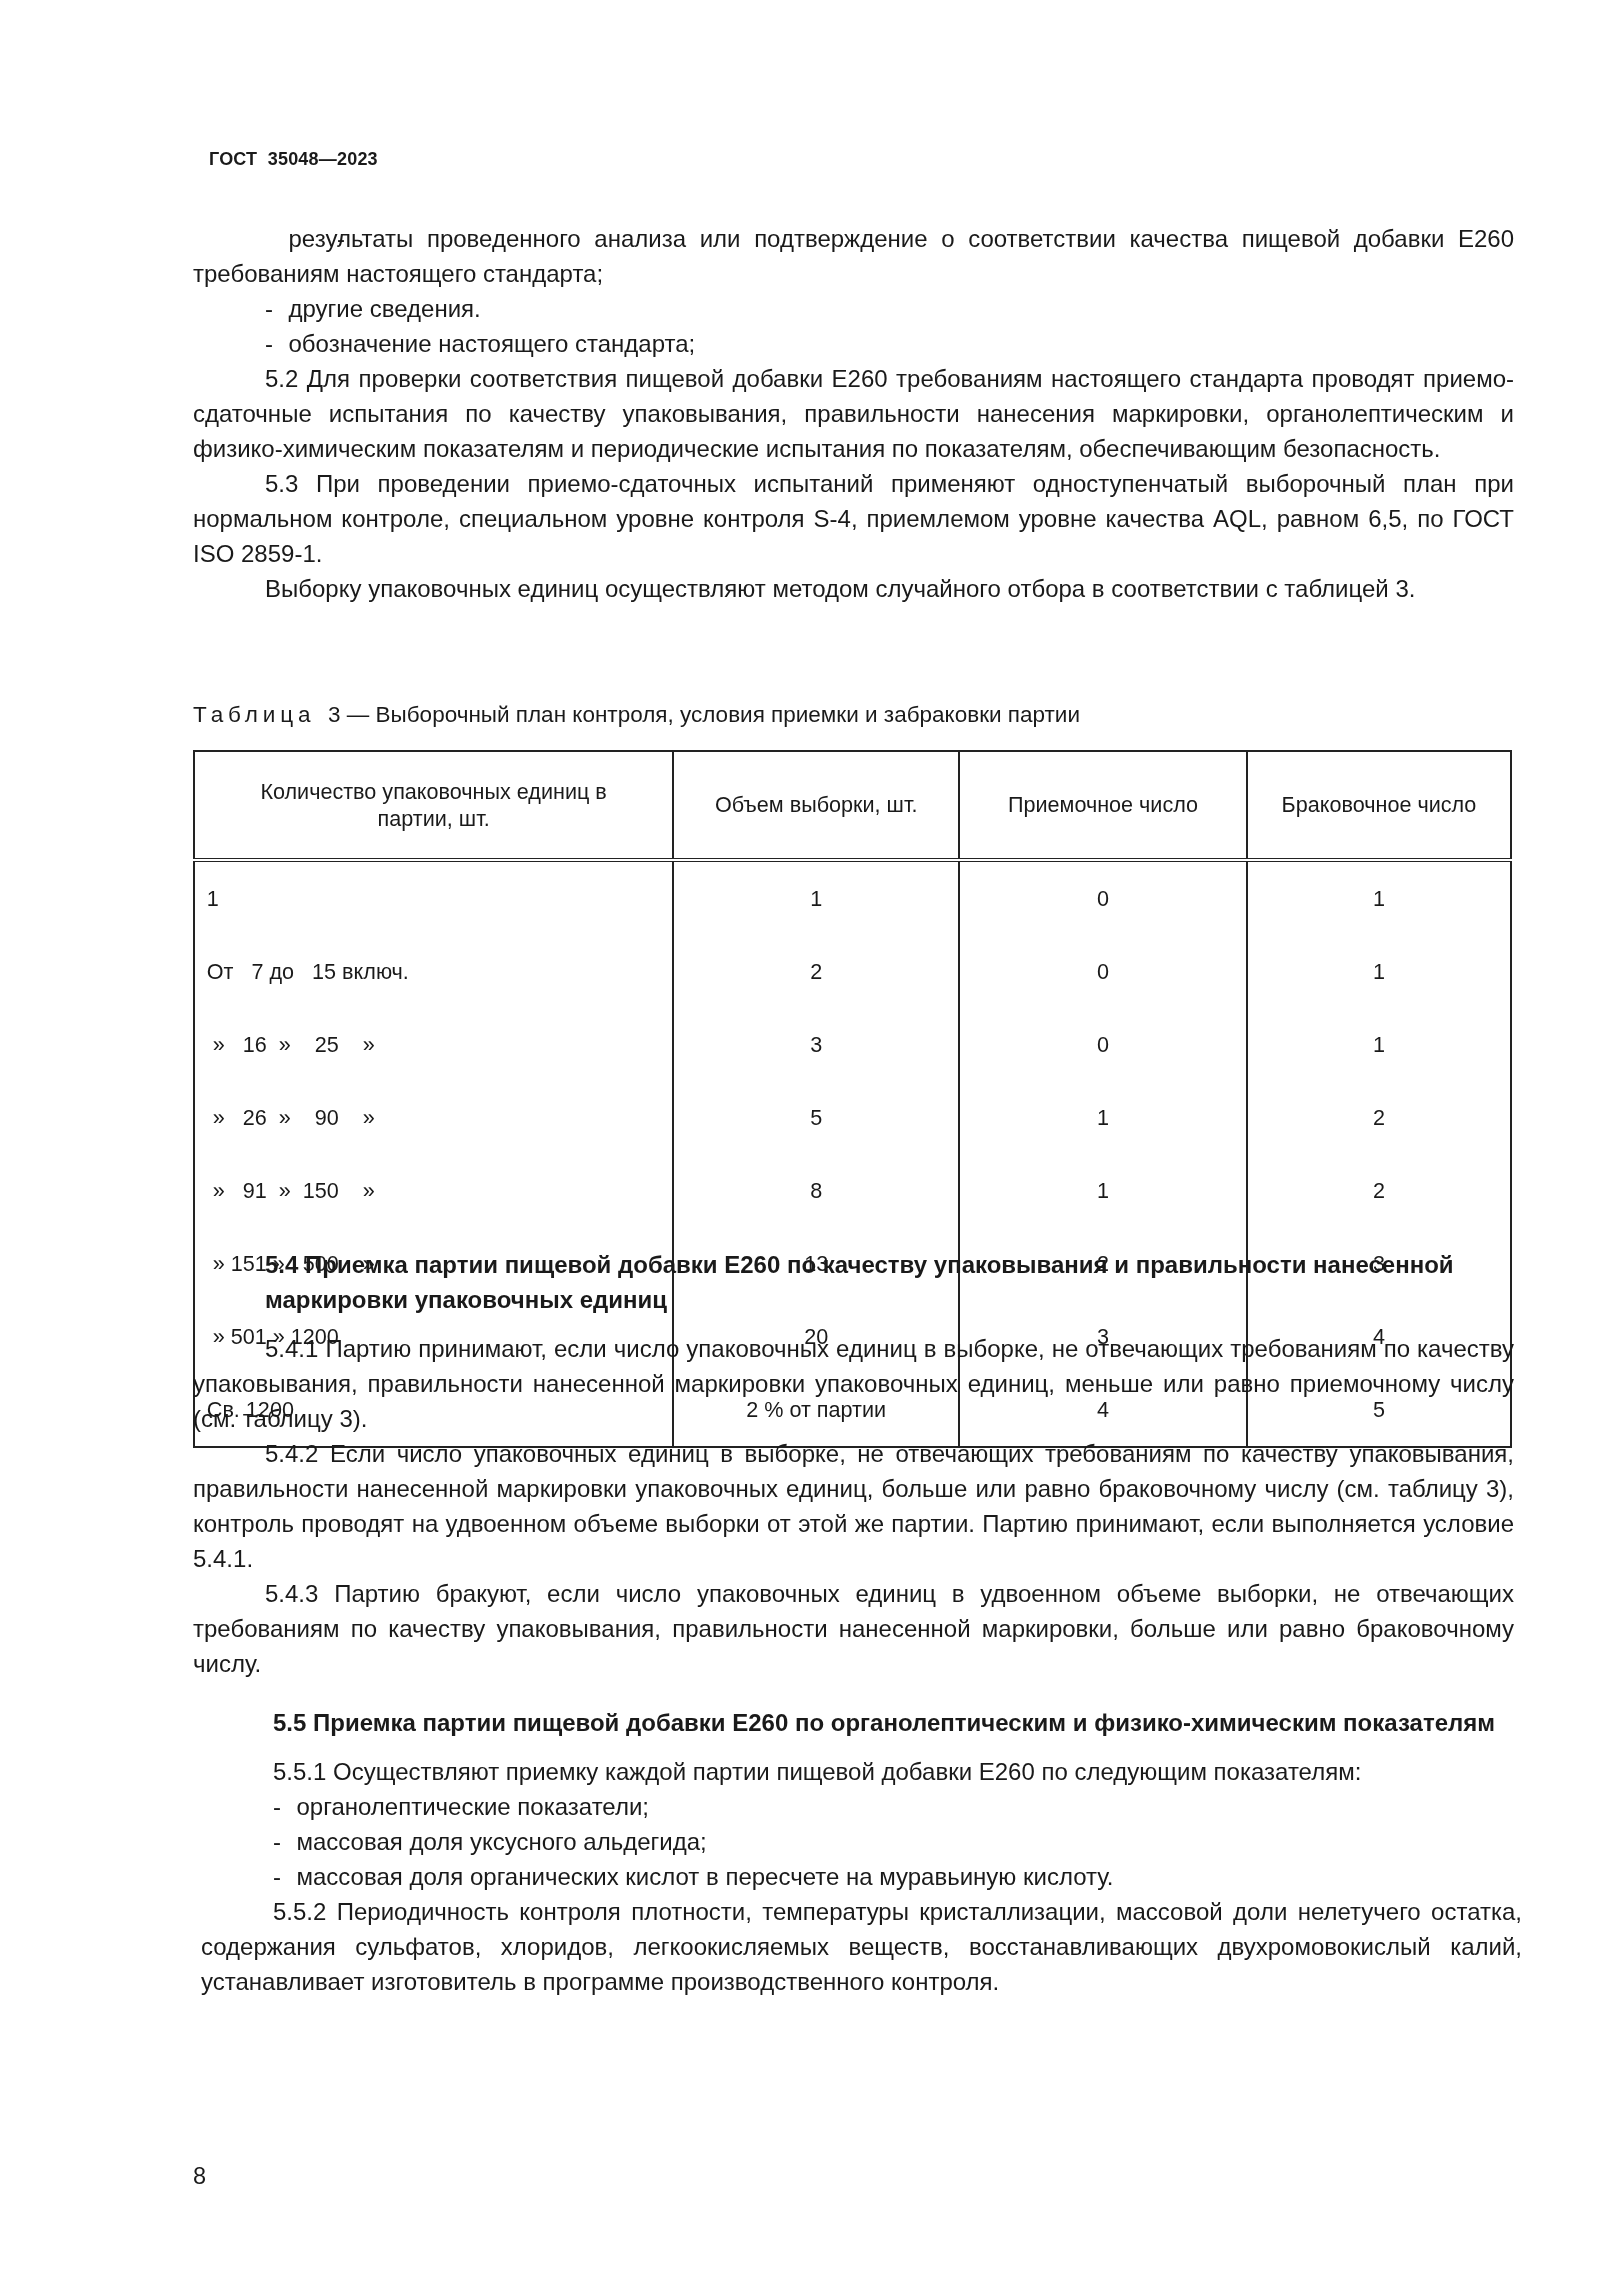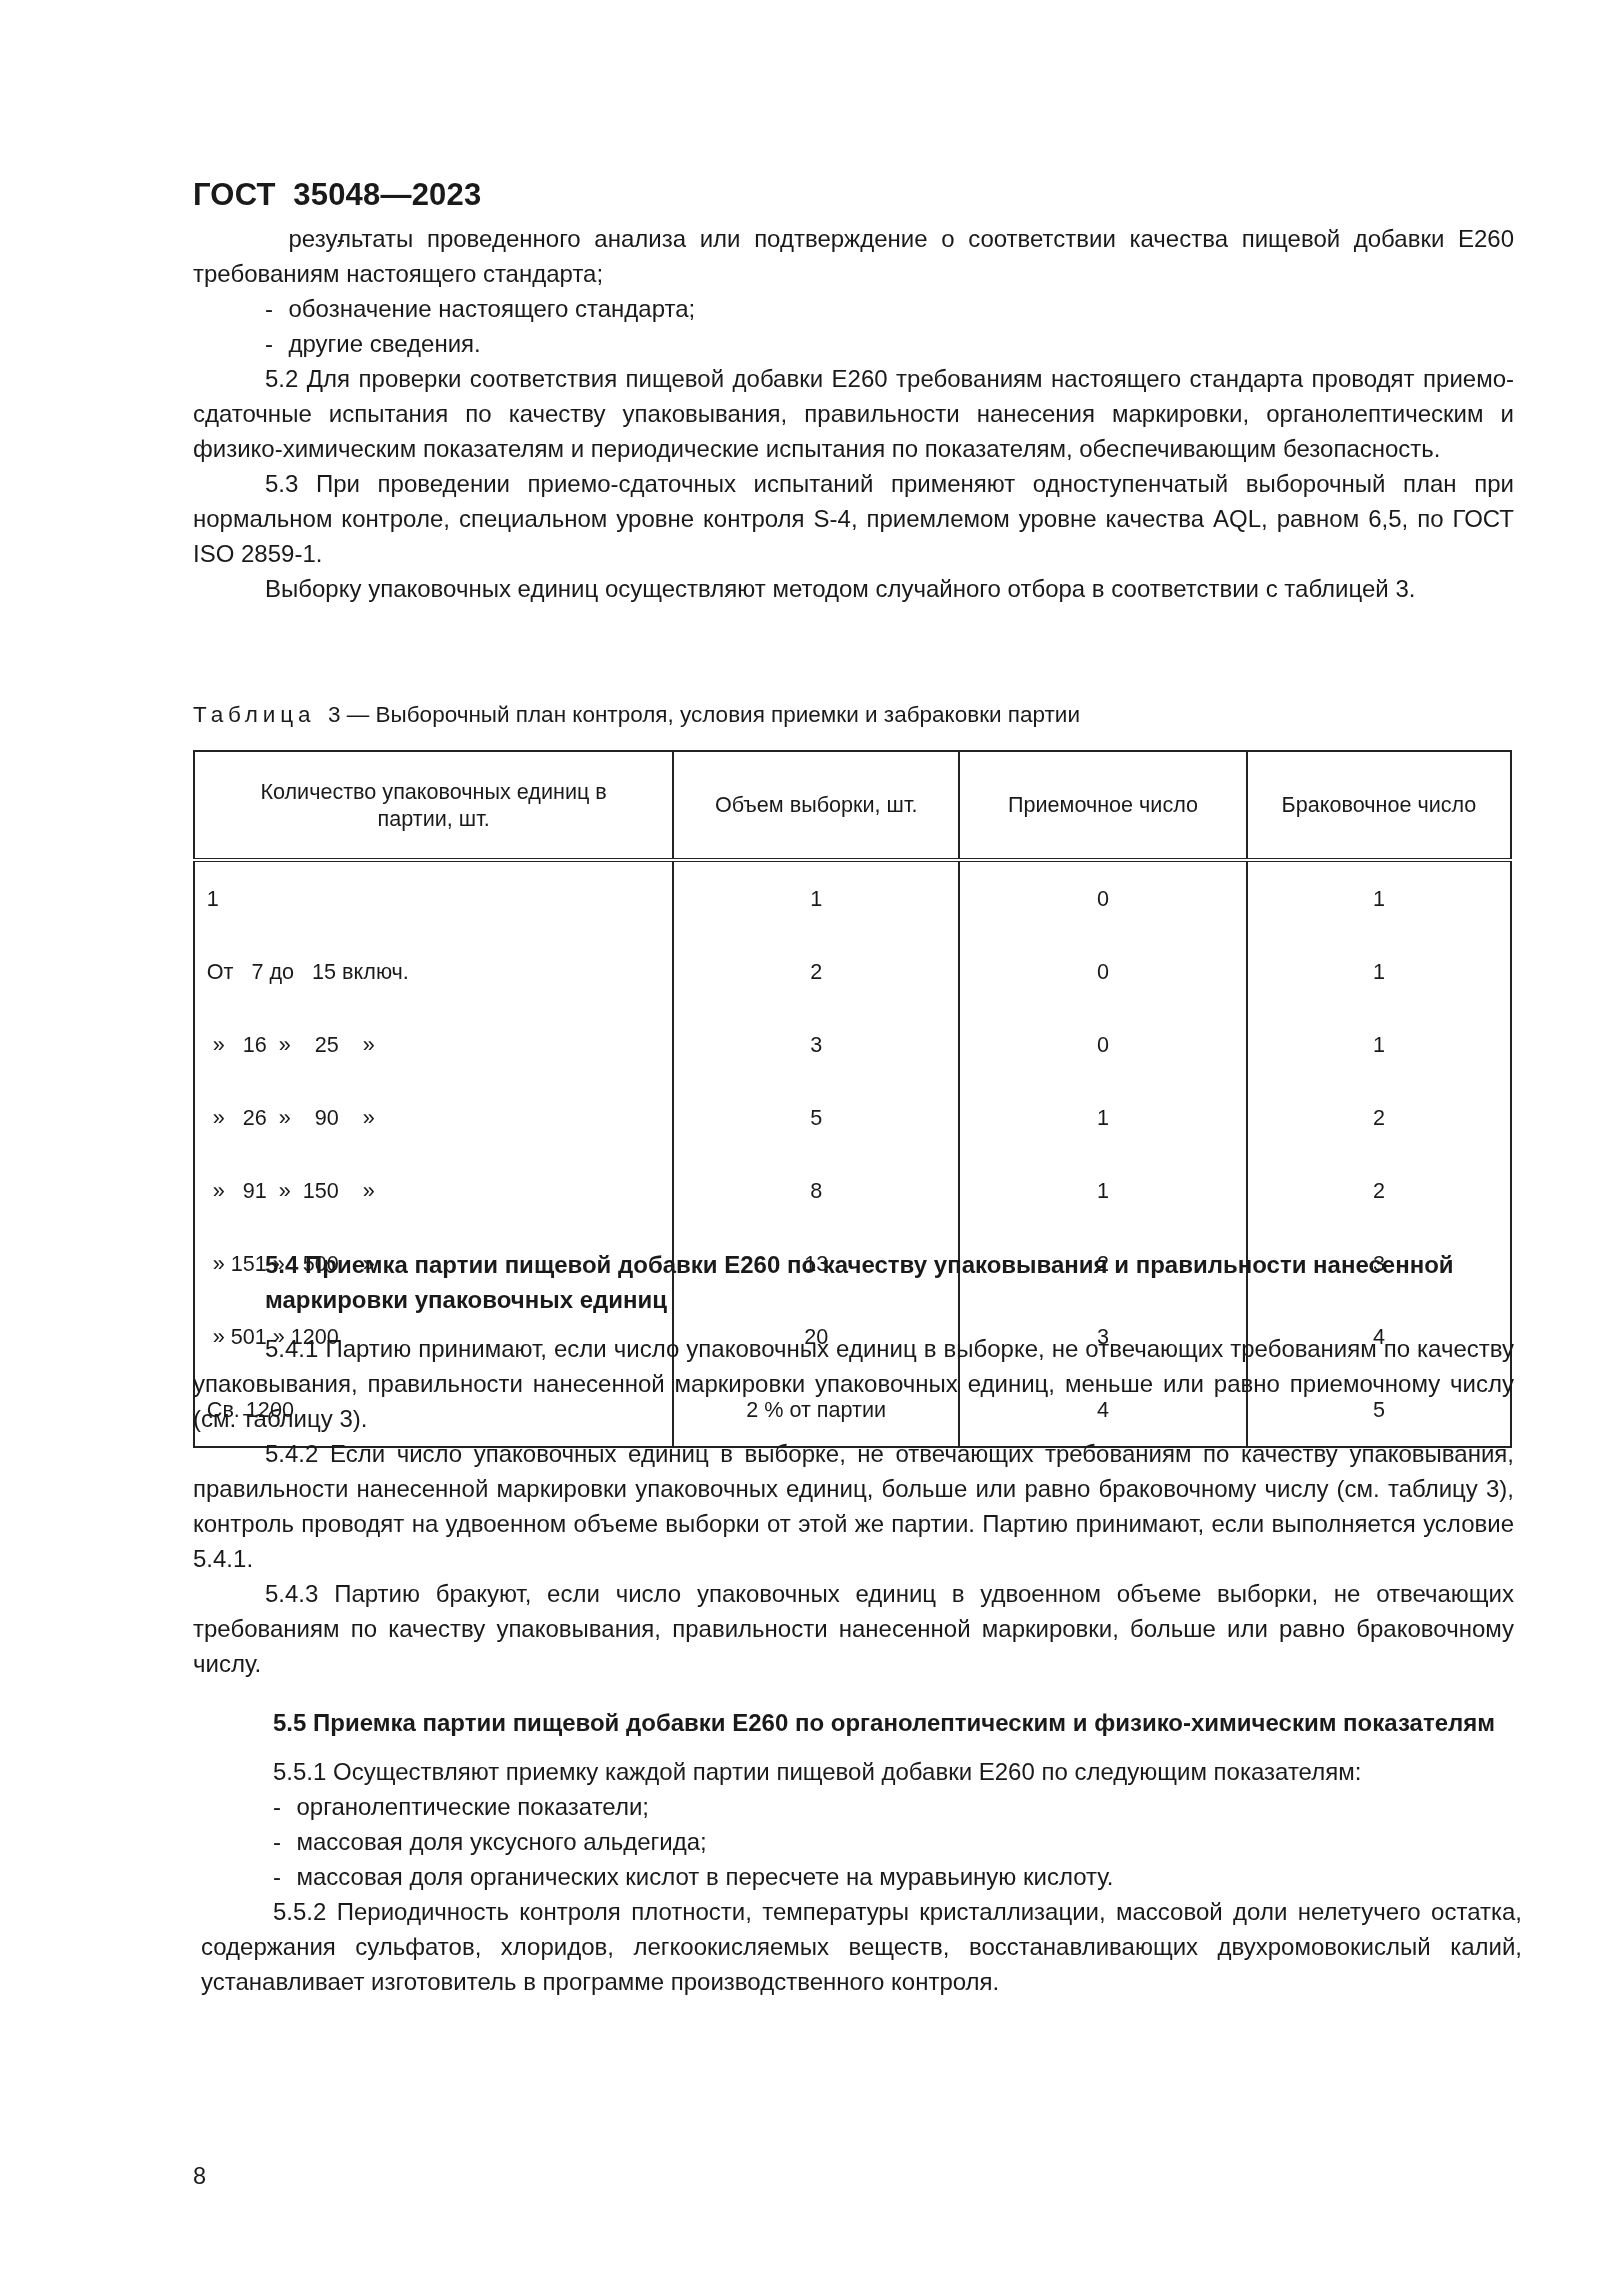--- a/index.html
+++ b/index.html
@@ -1,19 +1,19 @@
 <!DOCTYPE html>
 <html><head>
 <meta charset="utf-8">
 <style>
   html, body { margin:0; padding:0; background:#ffffff; }
   body { width:1621px; height:2293px; position:relative; overflow:hidden;
          font-family:"Liberation Sans", sans-serif; color:#1a1a1a; }
   .page { position:absolute; left:193px; top:0; width:1321px; }
-  .hdr { position:absolute; left:0; top:149px; font-size:31px; font-weight:bold; letter-spacing:0.2px; white-space:pre;margin-top:28px; }
+  .hdr { position:absolute; left:16px; top:149px; font-size:18px; font-weight:bold; letter-spacing:0.2px; white-space:pre; }
   .block { position:absolute; left:0; width:1321px; font-size:24px; line-height:35px; }
   .p { margin:0; text-align:justify; text-align-last:left; }
   .ind { text-indent:72px; }
   .dash { padding-left:72px; text-indent:0; }
   .dash .dh { display:inline-block; width:23.5px; }
   .head { padding-left:72px; font-weight:bold; line-height:35px; margin:0; }
   .caption { position:absolute; left:0; top:702px; font-size:22.5px; white-space:pre; }
   .caption .sp { letter-spacing:4.9px; }
   table.t { position:absolute; left:0; top:750px; width:1319px; border-collapse:collapse; font-size:21.6px; }
   table.t td, table.t th { border-left:2px solid #222; border-right:2px solid #222; padding:12px; }
@@ -29,22 +29,22 @@
 </style>
 </head>
 <body>
 
 <div class="page">
 
   <div class="hdr">ГОСТ  35048—2023</div>
 
   <div class="block" style="top:221px;">
     <p class="p dash" style="padding-left:0;text-indent:72px;"><span class="dh">-</span><span>результаты проведенного анализа или подтверждение о соответствии качества пищевой добавки Е260 требованиям настоящего стандарта;</span></p>
+    <p class="p dash"><span class="dh">-</span><span>другие сведения.</span></p>
     <p class="p dash"><span class="dh">-</span><span>обозначение настоящего стандарта;</span></p>
-    <p class="p dash"><span class="dh">-</span><span>другие сведения.</span></p>
     <p class="p ind">5.2 Для проверки соответствия пищевой добавки Е260 требованиям настоящего стандарта проводят приемо-сдаточные испытания по качеству упаковывания, правильности нанесения маркировки, органолептическим и физико-химическим показателям и периодические испытания по показателям, обеспечивающим безопасность.</p>
     <p class="p ind">5.3 При проведении приемо-сдаточных испытаний применяют одноступенчатый выборочный план при нормальном контроле, специальном уровне контроля S-4, приемлемом уровне качества AQL, равном 6,5, по ГОСТ ISO 2859-1.</p>
     <p class="p ind">Выборку упаковочных единиц осуществляют методом случайного отбора в соответствии с таблицей 3.</p>
   </div>
 
   <div class="caption"><span class="sp">Таблица</span><span>  3 — Выборочный план контроля, условия приемки и забраковки партии</span></div>
 
   <table class="t">
     <thead>
       <tr>

